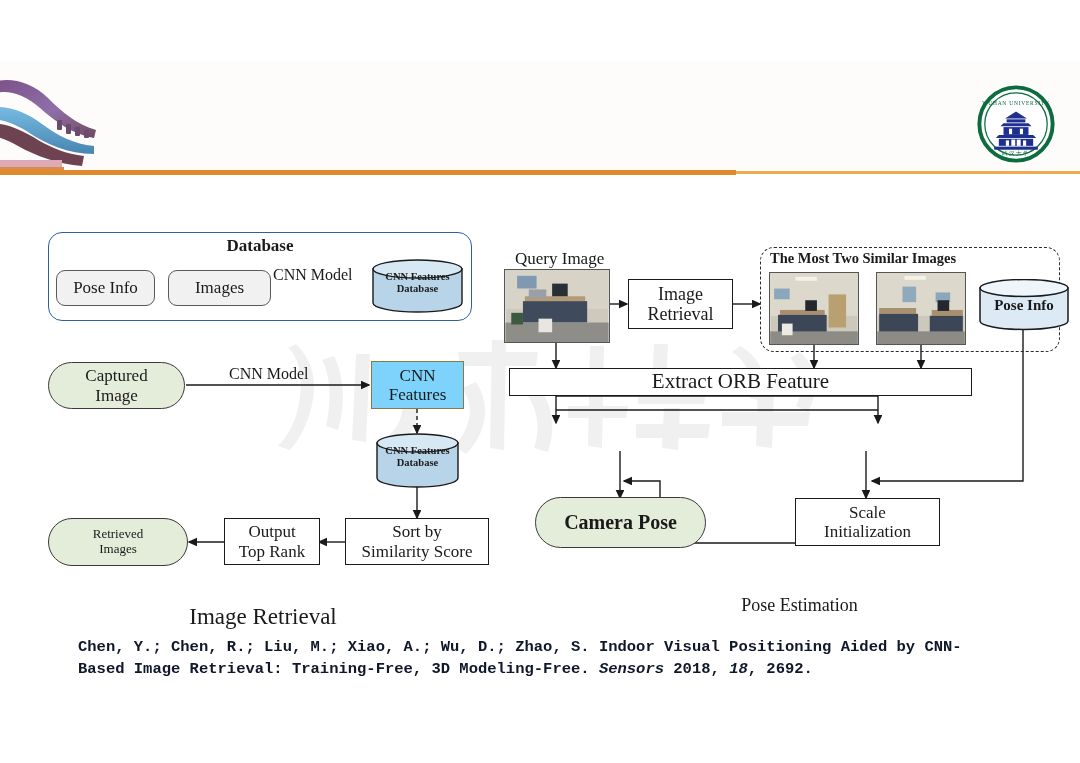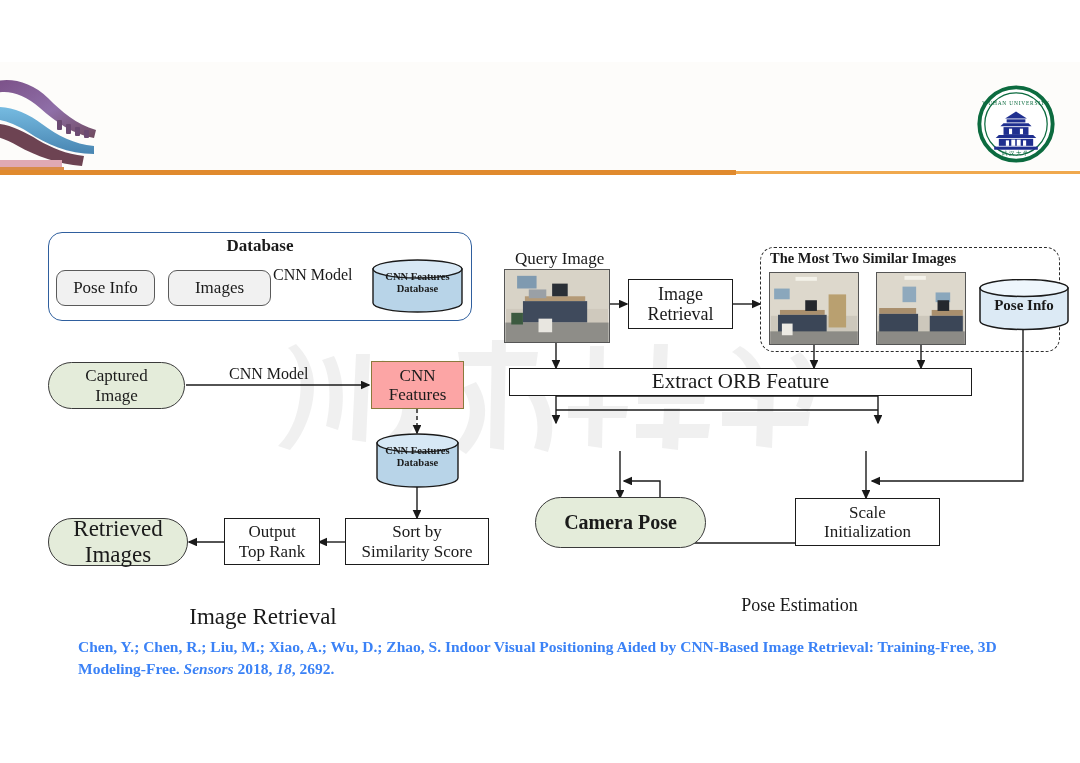--- a/index.html
+++ b/index.html
@@ -24,32 +24,32 @@
 
   
   .wm{position:absolute;left:270px;top:330px;width:560px;height:130px;opacity:.30;pointer-events:none;}
 
   
   .node{position:absolute;box-sizing:border-box;display:flex;align-items:center;justify-content:center;
         text-align:center;line-height:1.12;color:#1a1a1a;}
   .rect{border:1.6px solid #1b1b1b;background:#fff;}
   .rect-soft{border:1.3px solid #5a5a5a;background:#f1f1f1;border-radius:9px;}
   .pill{border:1.4px solid #3a3a3a;background:#e4ecda;border-radius:999px;}
-  .cnnfeat{border:1.5px solid #8a7a3c;background:#fca5a5;}
+  .cnnfeat{border:1.5px solid #8a7a3c;background:#7dd3fc;}
   .dbbox{position:absolute;box-sizing:border-box;border:1.6px solid #2f5f9e;border-radius:14px;background:#fff;}
   .dashbox{position:absolute;box-sizing:border-box;border:1.7px dashed #2b2b2b;border-radius:14px;background:transparent;}
   .caption{position:absolute;color:#1a1a1a;white-space:nowrap;}
   .edge-lbl{position:absolute;color:#1a1a1a;white-space:nowrap;background:transparent;}
   .photo{position:absolute;box-sizing:border-box;border:1px solid #555;overflow:hidden;}
   svg.lines{position:absolute;left:0;top:0;width:1080px;height:763px;overflow:visible;pointer-events:none;}
 
   
   .cite{position:absolute;left:78px;top:636px;width:930px;
-        font-family:Liberation Serif, serif;font-size:15.5px;
-        line-height:1.45;color:#3b82f6;font-weight:bold;}
+        font-family:Liberation Mono, monospace;font-size:15.5px;
+        line-height:1.45;color:#0f172a;font-weight:bold;}
   .cite i{font-style:italic;}
 </style>
 </head>
 <body>
 
 <div class="slide">
 
   <div class="hdr-band"></div>
 
   <svg class="roof" viewBox="0 0 112 112">
@@ -221,21 +221,21 @@
   <div class="node rect" style="left:345px;top:518px;width:144px;height:47px;font-size:17px;flex-direction:column;">
     <span>Sort by</span>
     <span>Similarity Score</span>
   </div>
 
   <div class="node rect" style="left:224px;top:518px;width:96px;height:47px;font-size:17px;flex-direction:column;">
     <span>Output</span>
     <span>Top Rank</span>
   </div>
 
-  <div class="node pill" style="left:48px;top:518px;width:140px;height:48px;font-size:23px;flex-direction:column;">
+  <div class="node pill" style="left:48px;top:518px;width:140px;height:48px;font-size:13px;flex-direction:column;">
     <span>Retrieved</span>
     <span>Images</span>
   </div>
 
   <div class="caption" style="left:48px;top:604px;width:430px;text-align:center;font-size:23px;">Image Retrieval</div>
 
   <div class="caption" style="left:515px;top:249px;font-size:17px;">Query Image</div>
 
   <svg class="photo" style="left:504px;top:269px;width:106px;height:74px;" viewBox="0 0 106 74">
     <rect width="106" height="74" fill="#cfc9bd"></rect>

